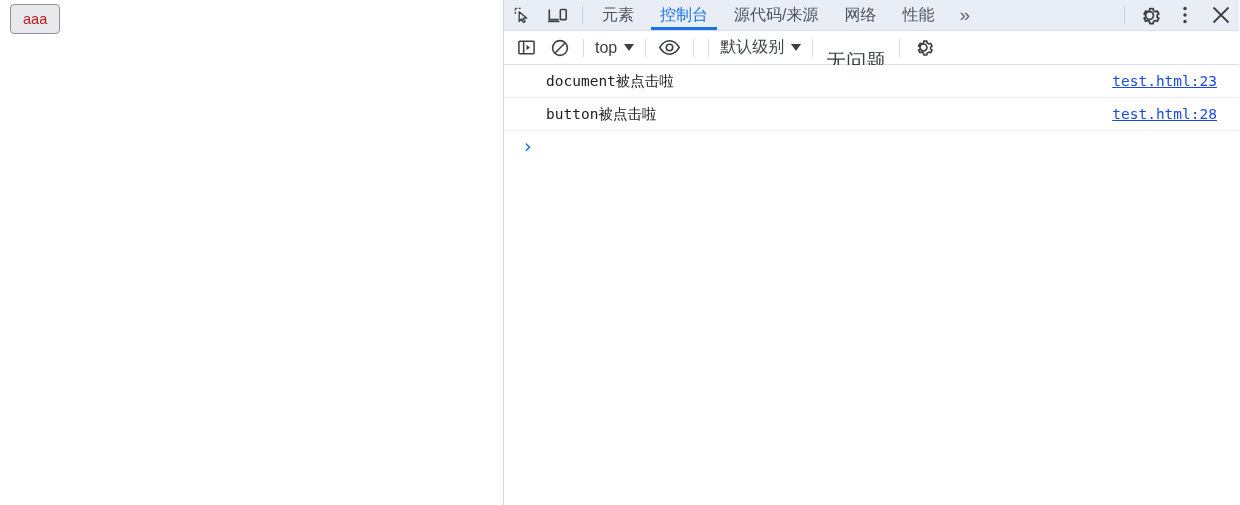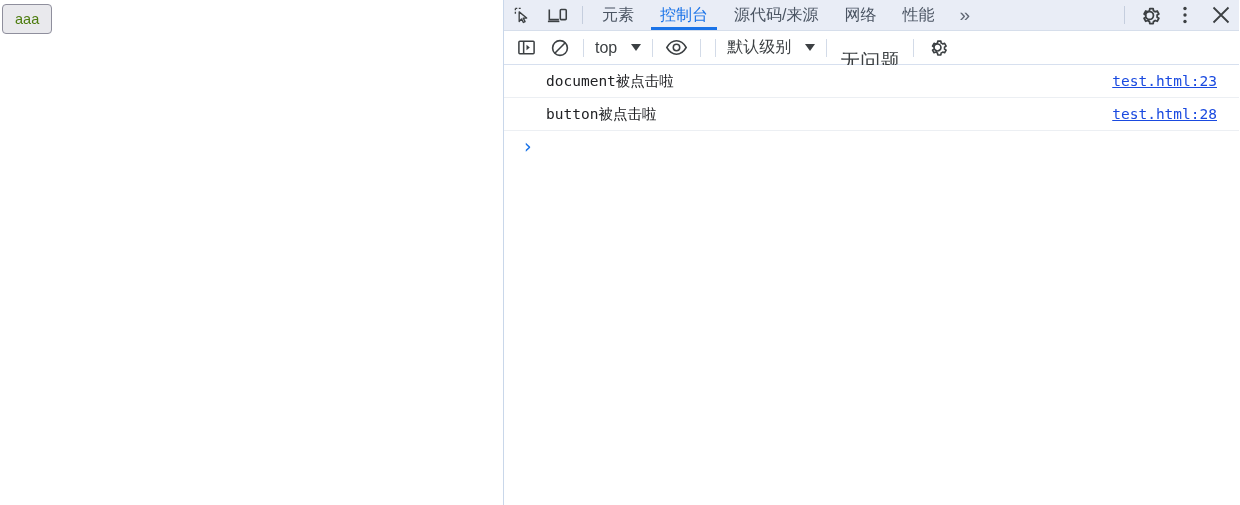--- a/index.html
+++ b/index.html
@@ -21,26 +21,26 @@
   #page-pane {
     position: relative;
     width: 504px;
     height: 505px;
     background: #ffffff;
     border-right: 1px solid #c9d7ea;
     flex: 0 0 504px;
   }
   #aaa-button {
     position: absolute;
-    left: 2px; top: 4px;
+    left: 10px; top: 4px;
     padding: 3px 12px;
     font-family: "Liberation Sans", sans-serif;
     font-size: 14.5px;
     line-height: 22px;
-    color: #4d7c0f;
+    color: #b91c1c;
     background: #e9e9ed;
     border: 1px solid #8f8f9d;
     border-radius: 4px;
     cursor: default;
   }
 
   
   #devtools {
     position: relative;
     width: 735px;
@@ -119,21 +119,21 @@
     cursor: default;
   }
   .ct-sep {
     width: 1px; height: 18px;
     background: #d3dbe8;
     margin: 0 7px;
     flex: 0 0 1px;
   }
   .ct-select {
     display: flex; align-items: center;
-    gap: 14px;
+    gap: 7px;
     font-size: 16px;
     color: #3c4043;
     padding: 0 4px;
     cursor: default;
     white-space: nowrap;
   }
   .caret {
     width: 0; height: 0;
     border-left: 5px solid transparent;
     border-right: 5px solid transparent;

